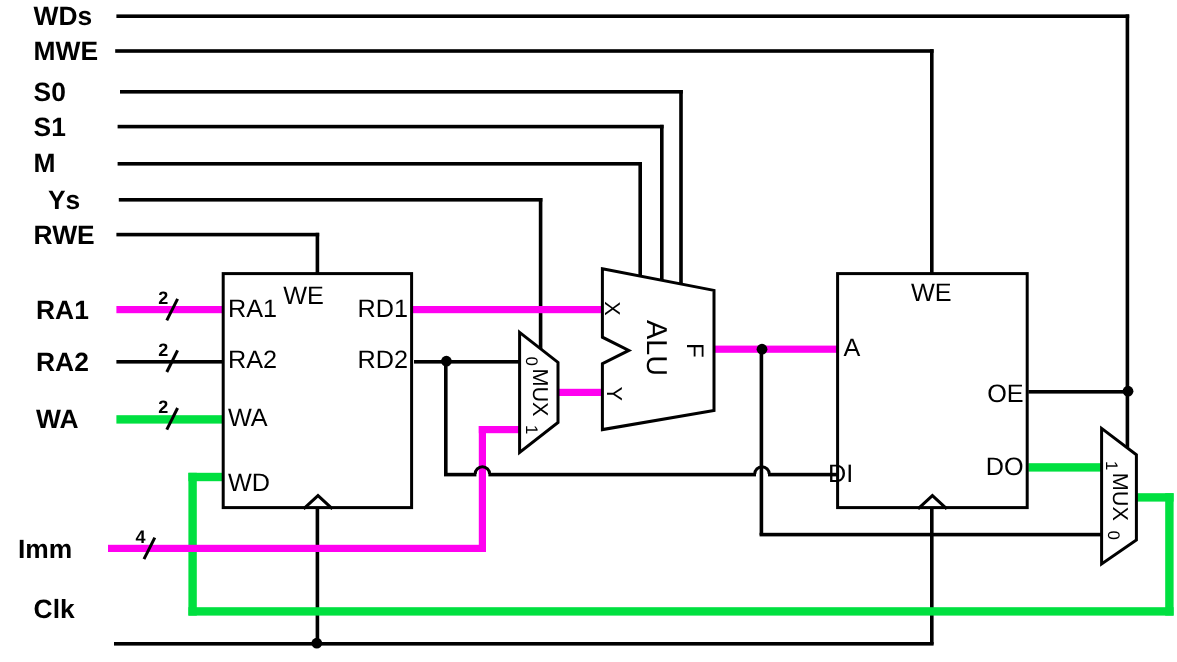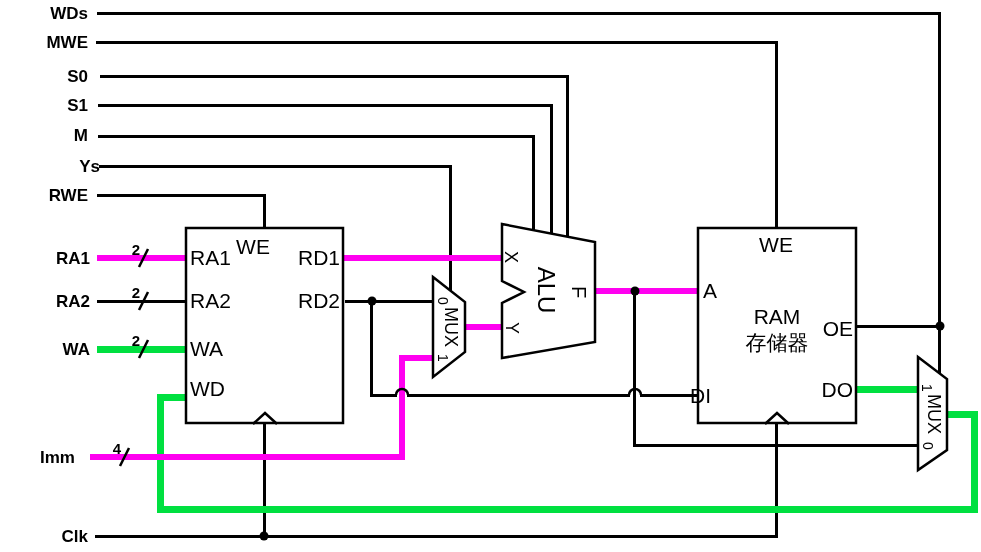--- a/index.html
+++ b/index.html
@@ -13,21 +13,21 @@
   .bw.v{width:2.5px;background:var(--wire);}
   .gw.h{height:7px;background:var(--grn);}
   .gw.v{width:7px;background:var(--grn);}
   .mw.h{height:6px;background:var(--mag);}
   .mw.v{width:6px;background:var(--mag);}
   .toplayer{position:absolute;left:0;top:0;pointer-events:none;}
   .blk{fill:#fff;stroke:var(--wire);stroke-width:2.5;}
   .ln{fill:none;stroke:var(--wire);stroke-width:2.5;}
   .dot{fill:var(--wire);stroke:none;}
   .lbl{position:absolute;color:#000;white-space:nowrap;}
-  .sig{font-size:17px;font-weight:bold;width:60px;text-align:right;line-height:19px;}
+  .sig{font-size:22px;font-weight:bold;width:60px;text-align:left;line-height:19px;}
   .port{font-size:21px;line-height:24px;}
   .ctr{transform:translate(-50%,-50%);}
   .rot{transform:translate(-50%,-50%) rotate(90deg);}
   .busnum{font-size:15px;font-weight:bold;}
   .textlayer{position:absolute;left:0;top:0;width:100%;height:100%;}
 </style>
 </head>
 <body>
 
 <div class="canvas" style="--wire: #000000; --mag: #ff00f0; --grn: #00e040; --bg: #ffffff;">
@@ -100,42 +100,40 @@
     <span class="lbl sig" style="left:28px;top:33px">MWE</span>
     <span class="lbl sig" style="left:28px;top:67px">S0</span>
     <span class="lbl sig" style="left:28px;top:96px">S1</span>
     <span class="lbl sig" style="left:28px;top:126px">M</span>
     <span class="lbl sig" style="left:40px;top:157px">Ys</span>
     <span class="lbl sig" style="left:28px;top:186px">RWE</span>
     <span class="lbl sig" style="left:30px;top:249px">RA1</span>
     <span class="lbl sig" style="left:30px;top:292px">RA2</span>
     <span class="lbl sig" style="left:30px;top:340px">WA</span>
     <span class="lbl sig" style="left:15px;top:448px">Imm</span>
-    <span class="lbl sig" style="left:28px;top:527px">Clk</span>
+    <span class="lbl sig" style="left:28px;top:498px">Clk</span>
 
     <span class="lbl busnum ctr" style="left:136px;top:249px">2</span>
     <span class="lbl busnum ctr" style="left:136px;top:292px">2</span>
     <span class="lbl busnum ctr" style="left:136px;top:340px">2</span>
     <span class="lbl busnum ctr" style="left:117px;top:448px">4</span>
 
     <span class="lbl port" style="left:223px;top:235px;width:60px;text-align:center">WE</span>
     <span class="lbl port" style="left:190px;top:246px">RA1</span>
     <span class="lbl port" style="left:190px;top:289px">RA2</span>
     <span class="lbl port" style="left:190px;top:337px">WA</span>
-    <span class="lbl port" style="left:190px;top:377px">WD</span>
+    <span class="lbl port" style="left:190px;top:391px">WD</span>
     <span class="lbl port" style="left:290px;top:246px;width:50px;text-align:right">RD1</span>
     <span class="lbl port" style="left:290px;top:289px;width:50px;text-align:right">RD2</span>
 
     <span class="lbl port" style="left:746px;top:233px;width:60px;text-align:center">WE</span>
     <span class="lbl port" style="left:703px;top:279px">A</span>
     <span class="lbl port" style="left:690px;top:384px">DI</span>
     <span class="lbl port" style="left:803px;top:317px;width:50px;text-align:right">OE</span>
     <span class="lbl port" style="left:803px;top:378px;width:50px;text-align:right">DO</span>
-    <span class="lbl port" style="left:698px;top:305px;width:158px;text-align:center">RAM</span>
-    <span class="lbl port" style="left:698px;top:331px;width:158px;text-align:center">存储器</span>
 
     <span class="lbl rot" style="left:546px;top:290px;font-size:24px">ALU</span>
     <span class="lbl rot" style="left:578px;top:292px;font-size:20px">F</span>
     <span class="lbl rot" style="left:510px;top:257px;font-size:18px">X</span>
     <span class="lbl rot" style="left:511px;top:328px;font-size:18px">Y</span>
 
     <span class="lbl rot" style="left:450px;top:327px;font-size:18px">MUX</span>
     <span class="lbl rot" style="left:443px;top:301px;font-size:14px">0</span>
     <span class="lbl rot" style="left:443px;top:358px;font-size:14px">1</span>
 

